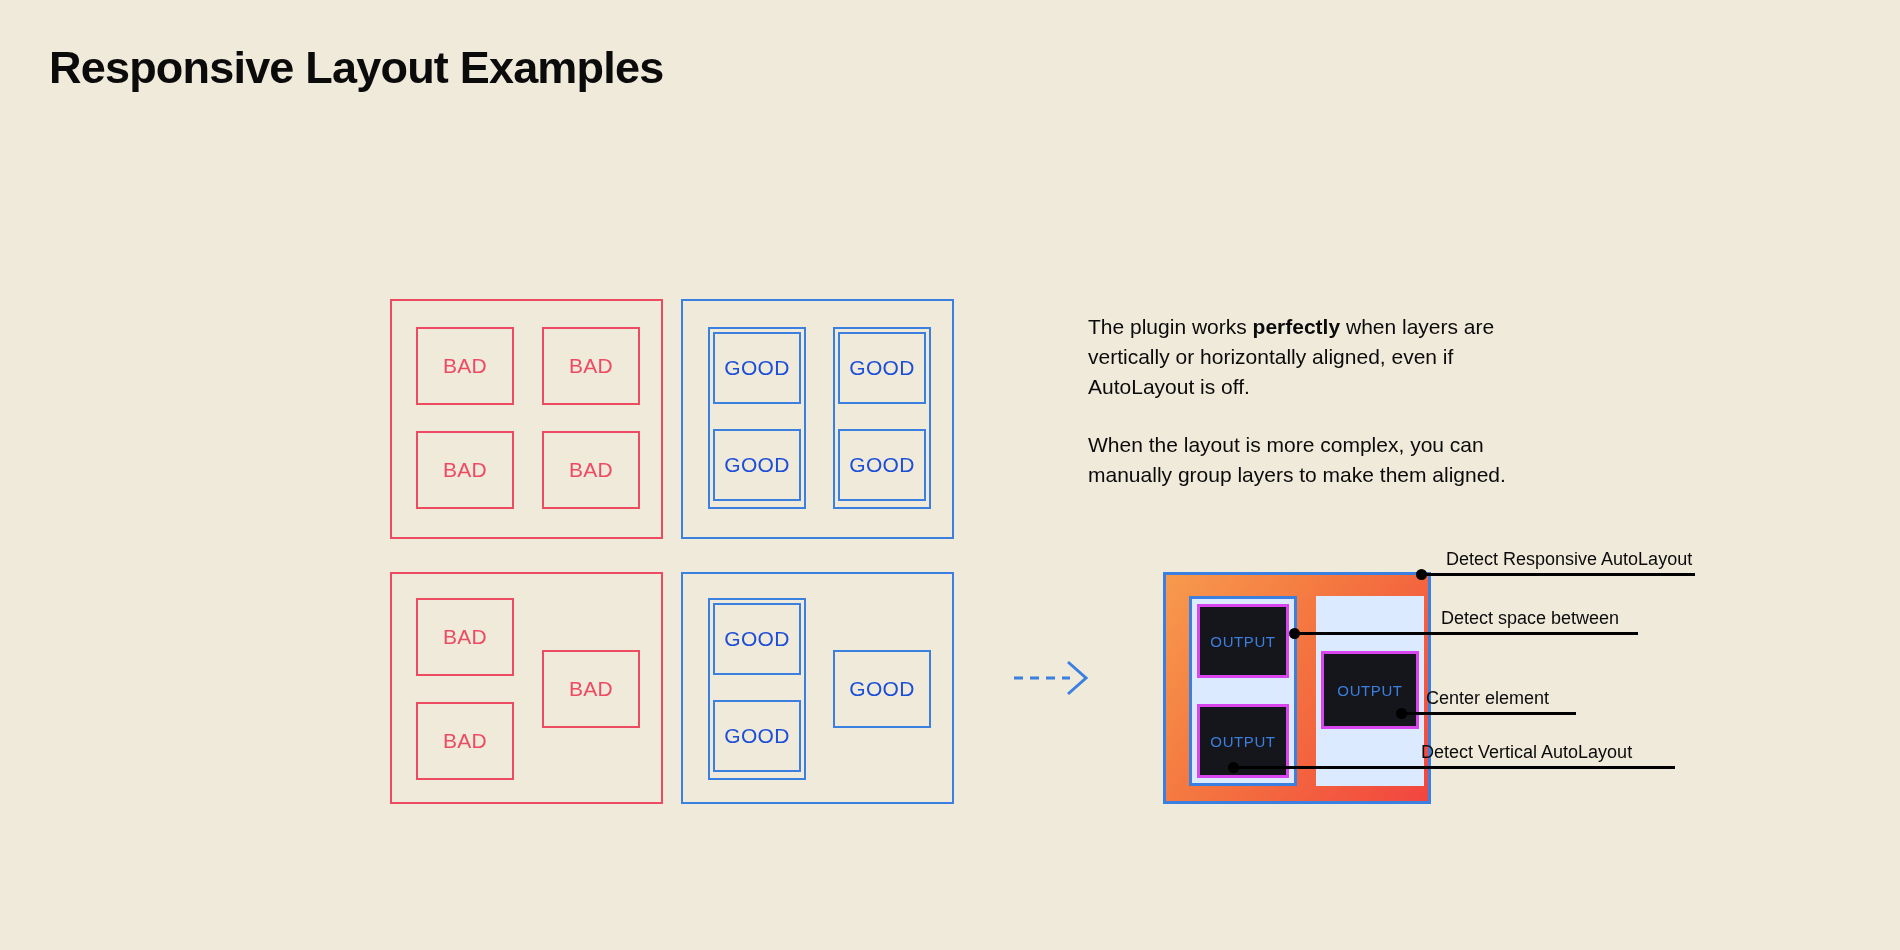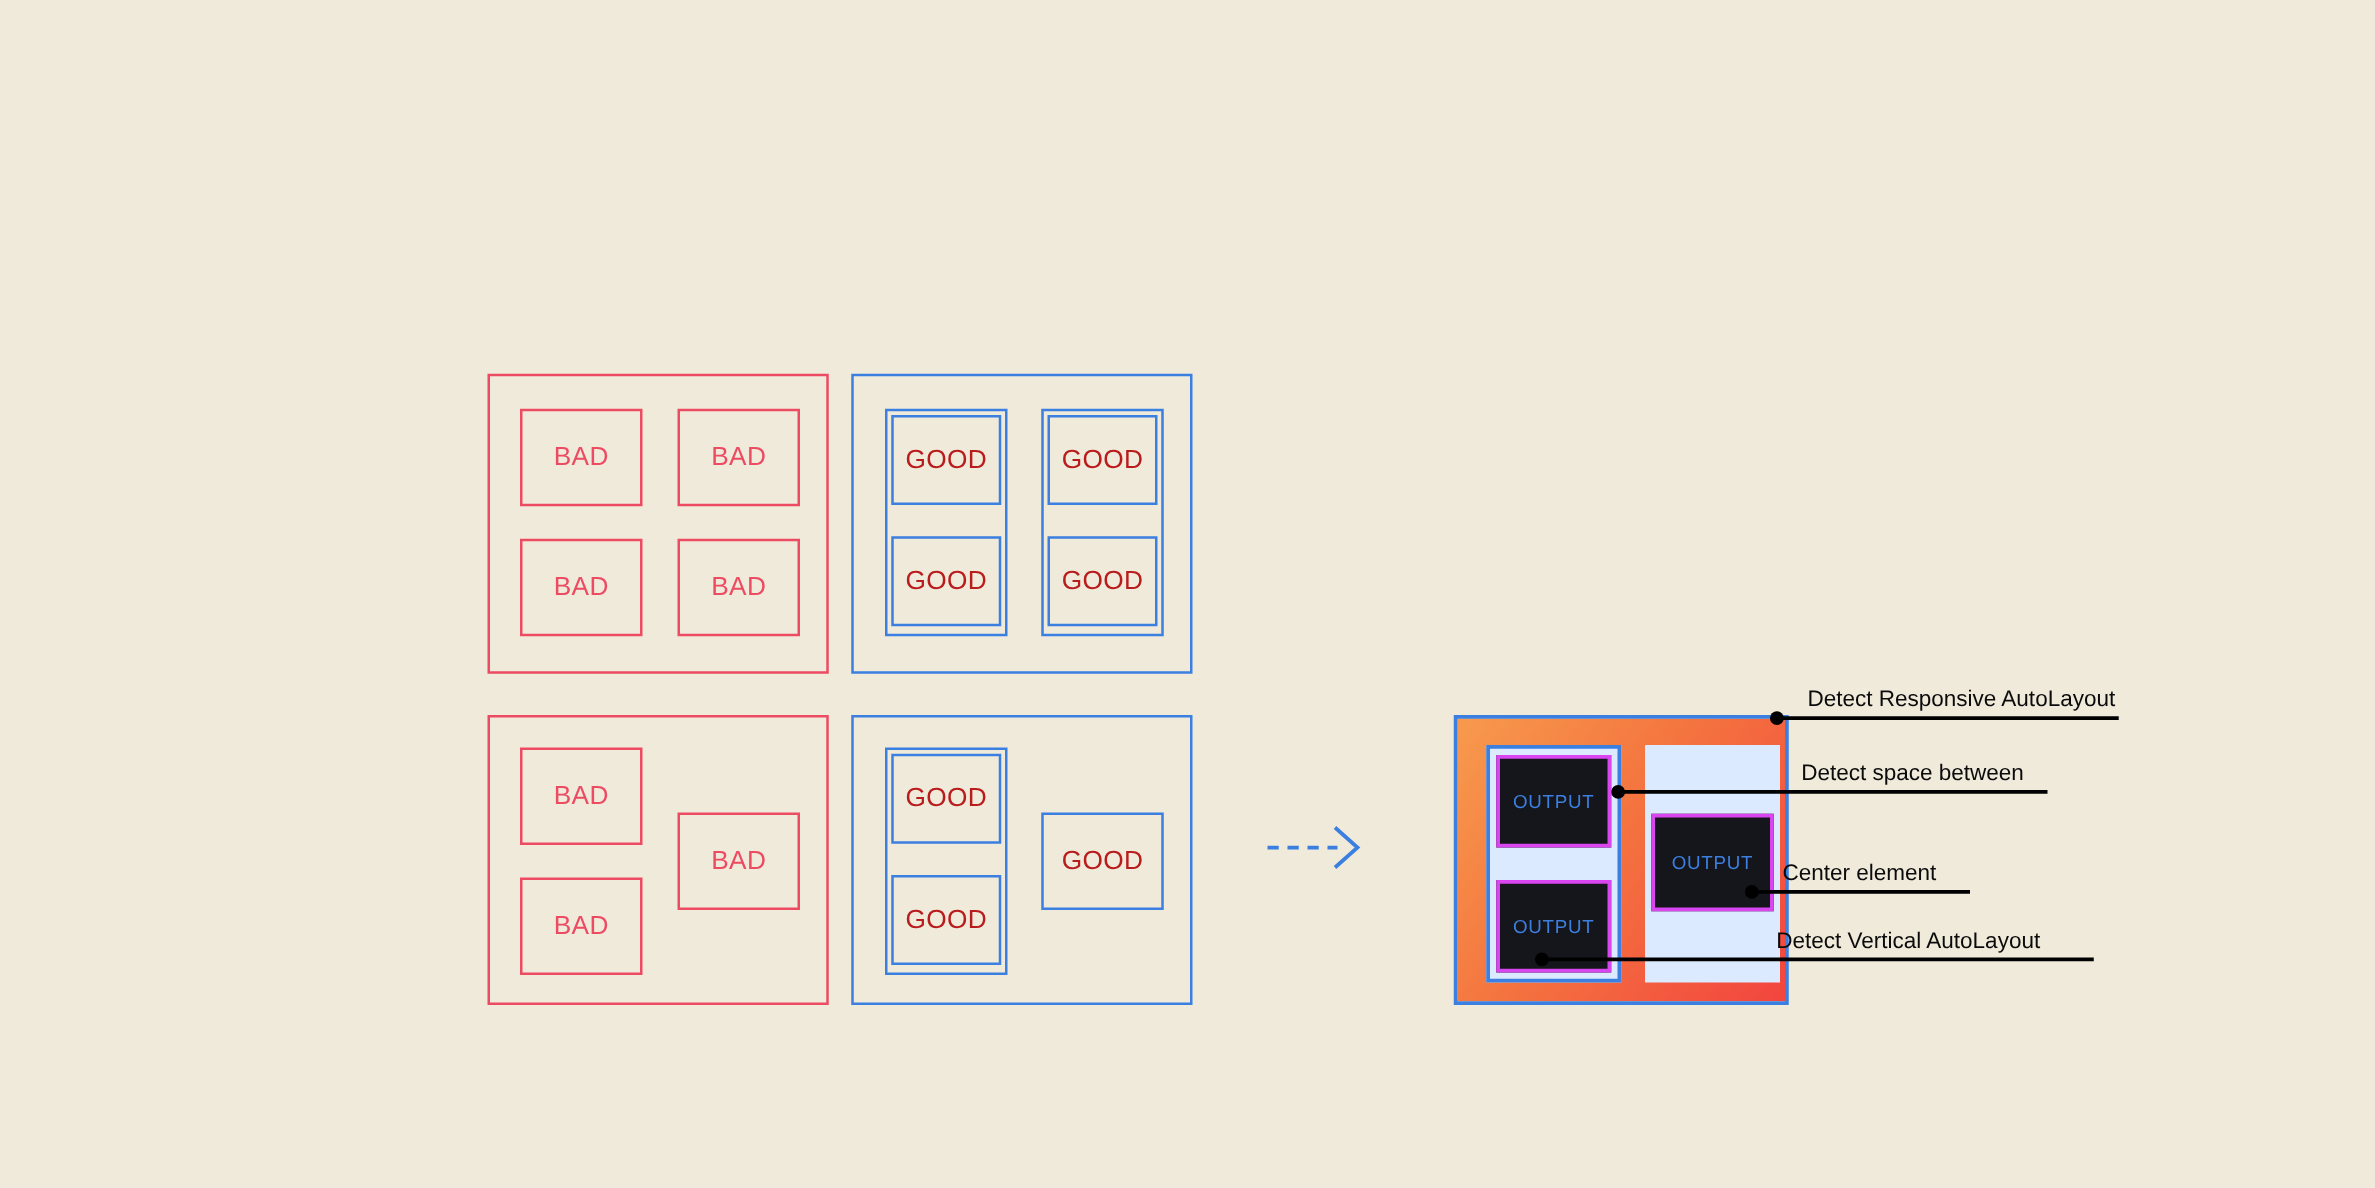--- a/index.html
+++ b/index.html
@@ -29,21 +29,21 @@
 
   .cell {
     position: absolute;
     display: flex;
     align-items: center;
     justify-content: center;
     font-size: 21px;
     letter-spacing: 0.3px;
   }
   .cell.bad  { border: 2px solid #ec4b62; color: #ec4b62; }
-  .cell.good { border: 2px solid #3b7fe0; color: #b91c1c; }
+  .cell.good { border: 2px solid #3b7fe0; color: #1d4ed8; }
 
   
   .group {
     position: absolute;
     border: 2px solid #3b7fe0;
   }
 
   
   .arrow-wrap { position: absolute; }
 
@@ -110,20 +110,21 @@
     color: #0b0b0b;
   }
   .copy p + p { margin-top: 28px; }
   .copy b { font-weight: bold; }
 </style>
 </head>
 <body>
 
 <div id="stage">
 
+  <div class="page-title">Responsive Layout Examples</div>
 
   <div class="panel bad" style="left:370px; top:299px; width:273px; height:240px;">
     <div class="cell bad" style="left:24px;  top:26px;  width:98px;  height:78px;">
       <span>BAD</span>
     </div>
     <div class="cell bad" style="left:150px; top:26px;  width:98px;  height:78px;">
       <span>BAD</span>
     </div>
     <div class="cell bad" style="left:24px;  top:130px; width:98px;  height:78px;">
       <span>BAD</span>
@@ -182,20 +183,24 @@
     </div>
   </div>
 
   <div class="arrow-wrap" style="left:1012px; top:658px; width:80px; height:40px;">
     <svg width="80" height="40" viewBox="0 0 80 40">
       <line x1="2" y1="20" x2="58" y2="20" stroke="#3b7fe0" stroke-width="3" stroke-dasharray="9 7" stroke-linecap="butt"></line>
       <polyline points="56,4 74,20 56,36" fill="none" stroke="#3b7fe0" stroke-width="3" stroke-linejoin="miter" stroke-linecap="butt"></polyline>
     </svg>
   </div>
 
+  <div class="copy" style="left:1088px; top:312px; width:470px;">
+    <p><span>The plugin works </span><b>perfectly</b><span> when layers are vertically or horizontally aligned, even if AutoLayout is off.</span></p>
+    <p>When the layout is more complex, you can manually group layers to make them aligned.</p>
+  </div>
 
   <div class="preview" style="left:1163px; top:572px; width:268px; height:232px;">
     <div class="preview-inner">
 
       <div class="col-left" style="left:23px; top:21px; width:108px; height:190px;">
         <div class="out-box" style="left:5px; top:5px; width:92px; height:74px;">
           <span>OUTPUT</span>
         </div>
         <div class="out-box" style="left:5px; top:105px; width:92px; height:74px;">
           <span>OUTPUT</span>

